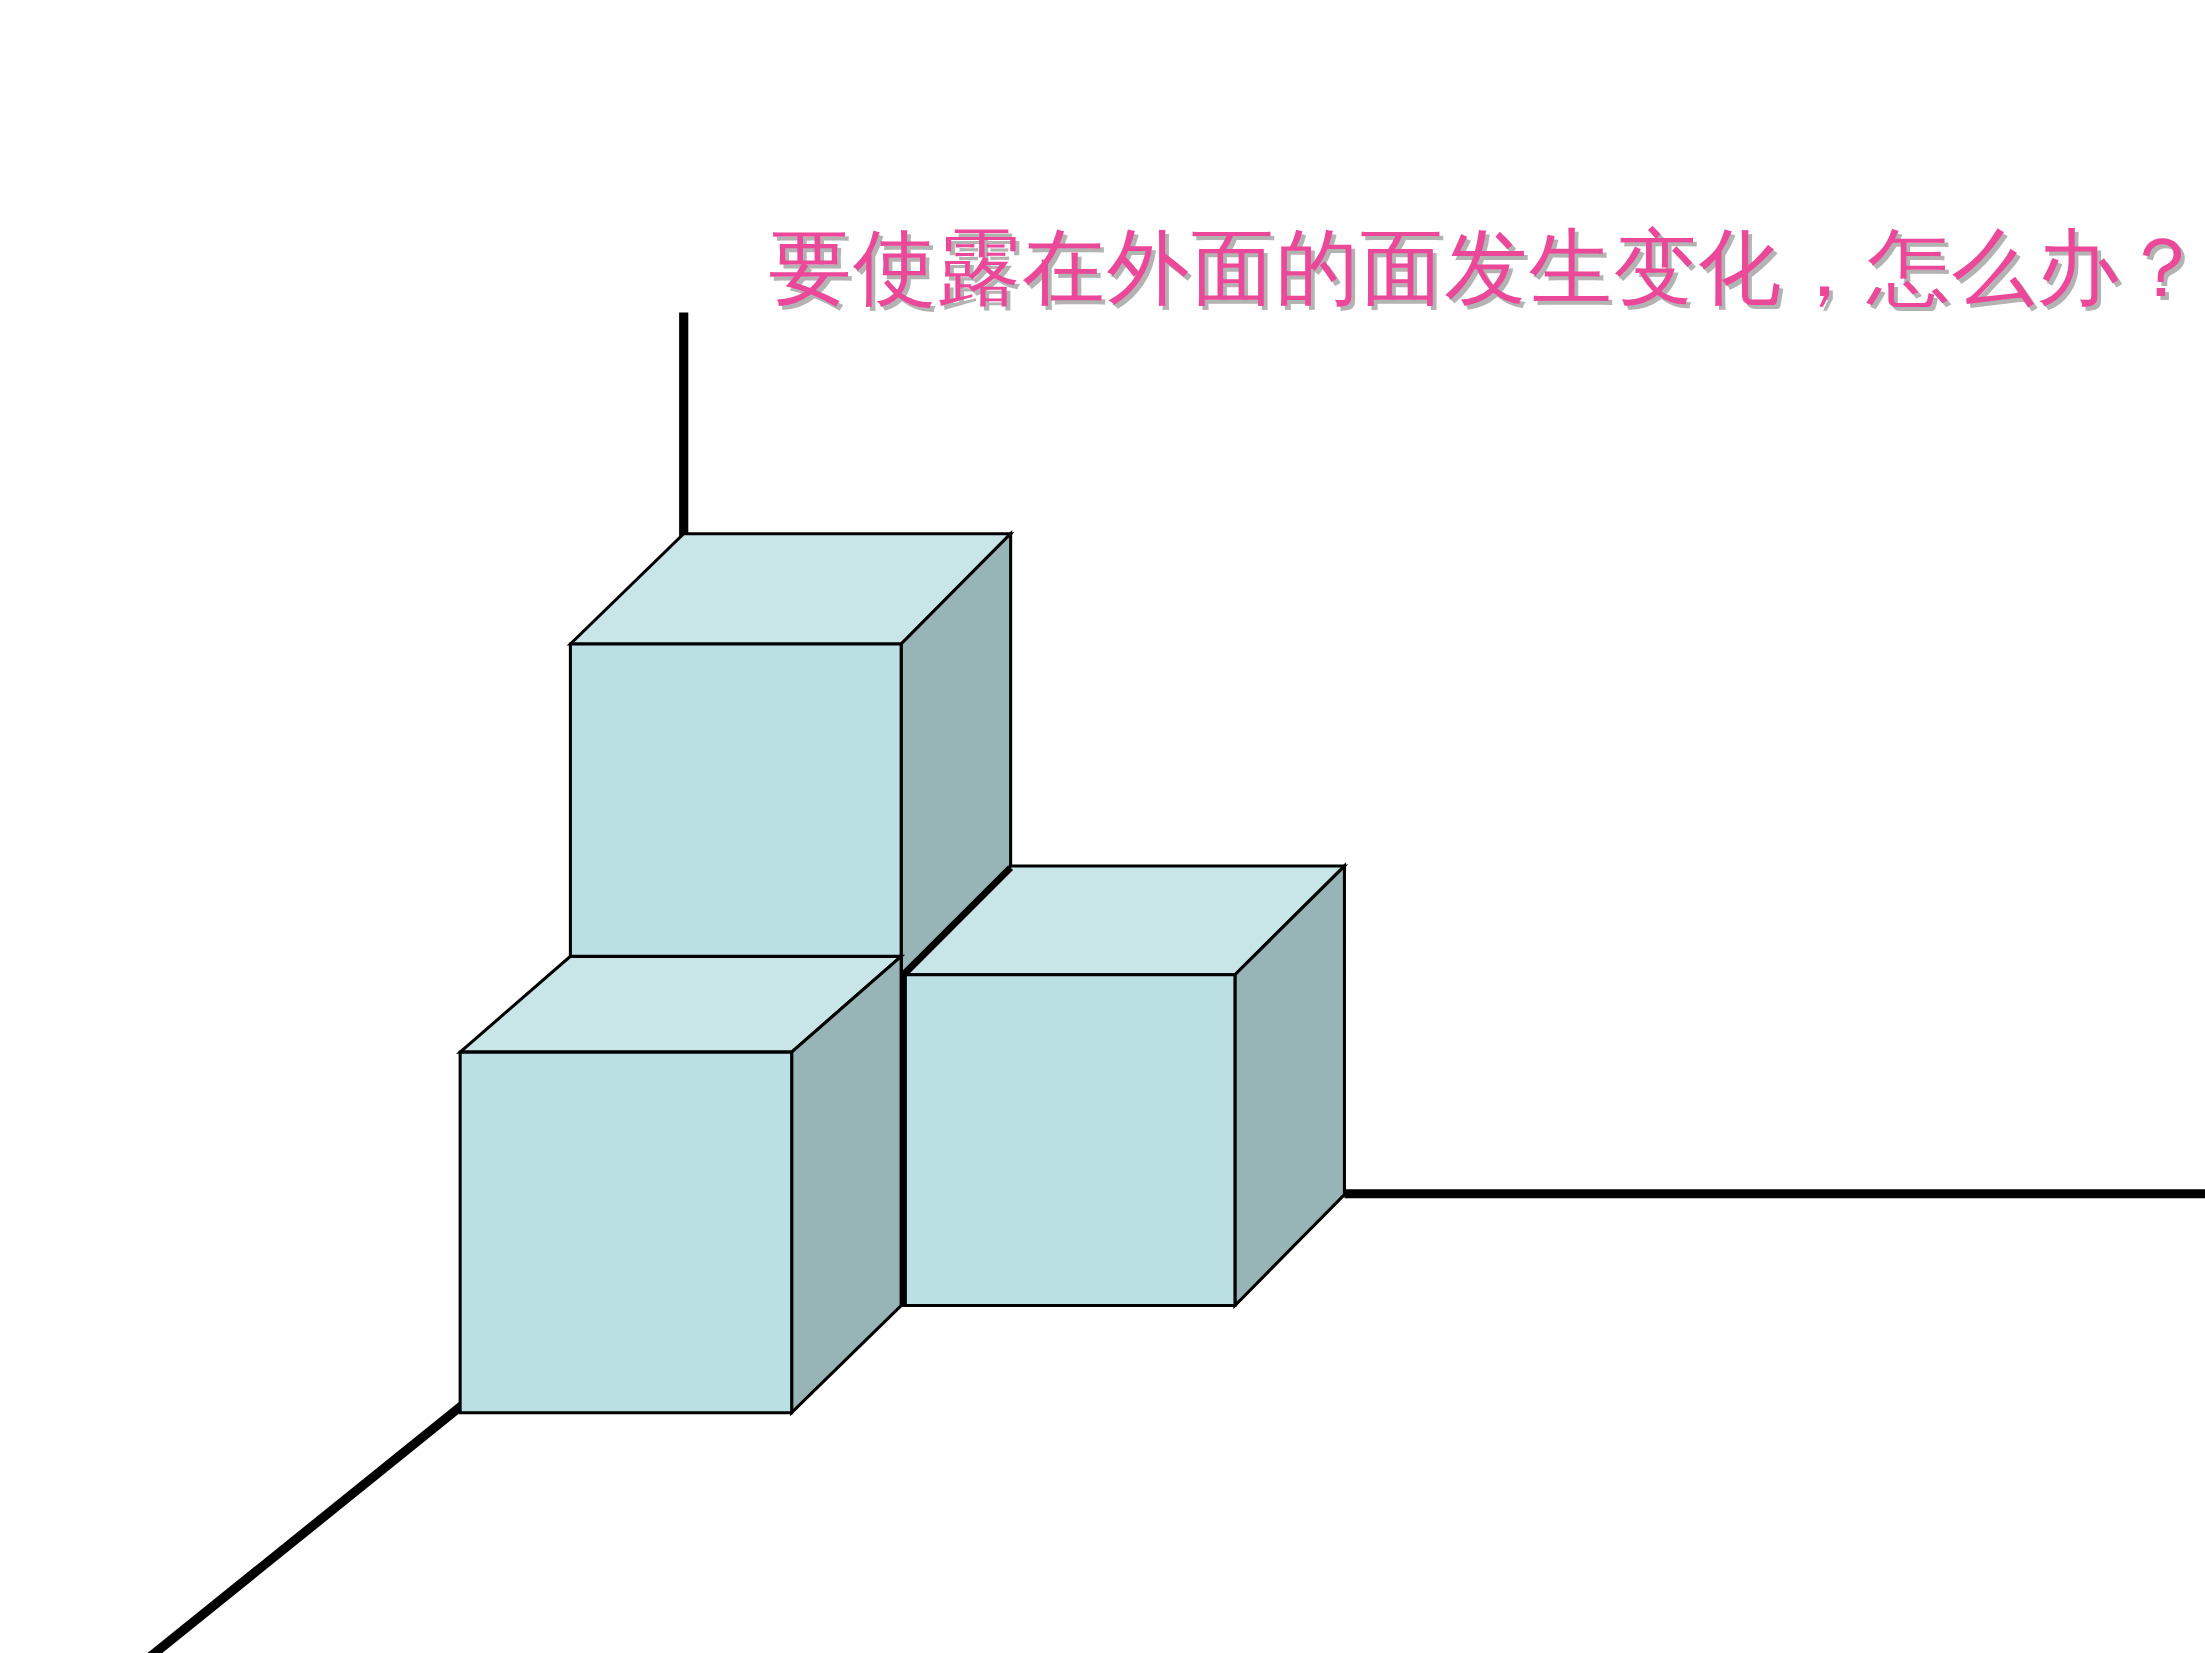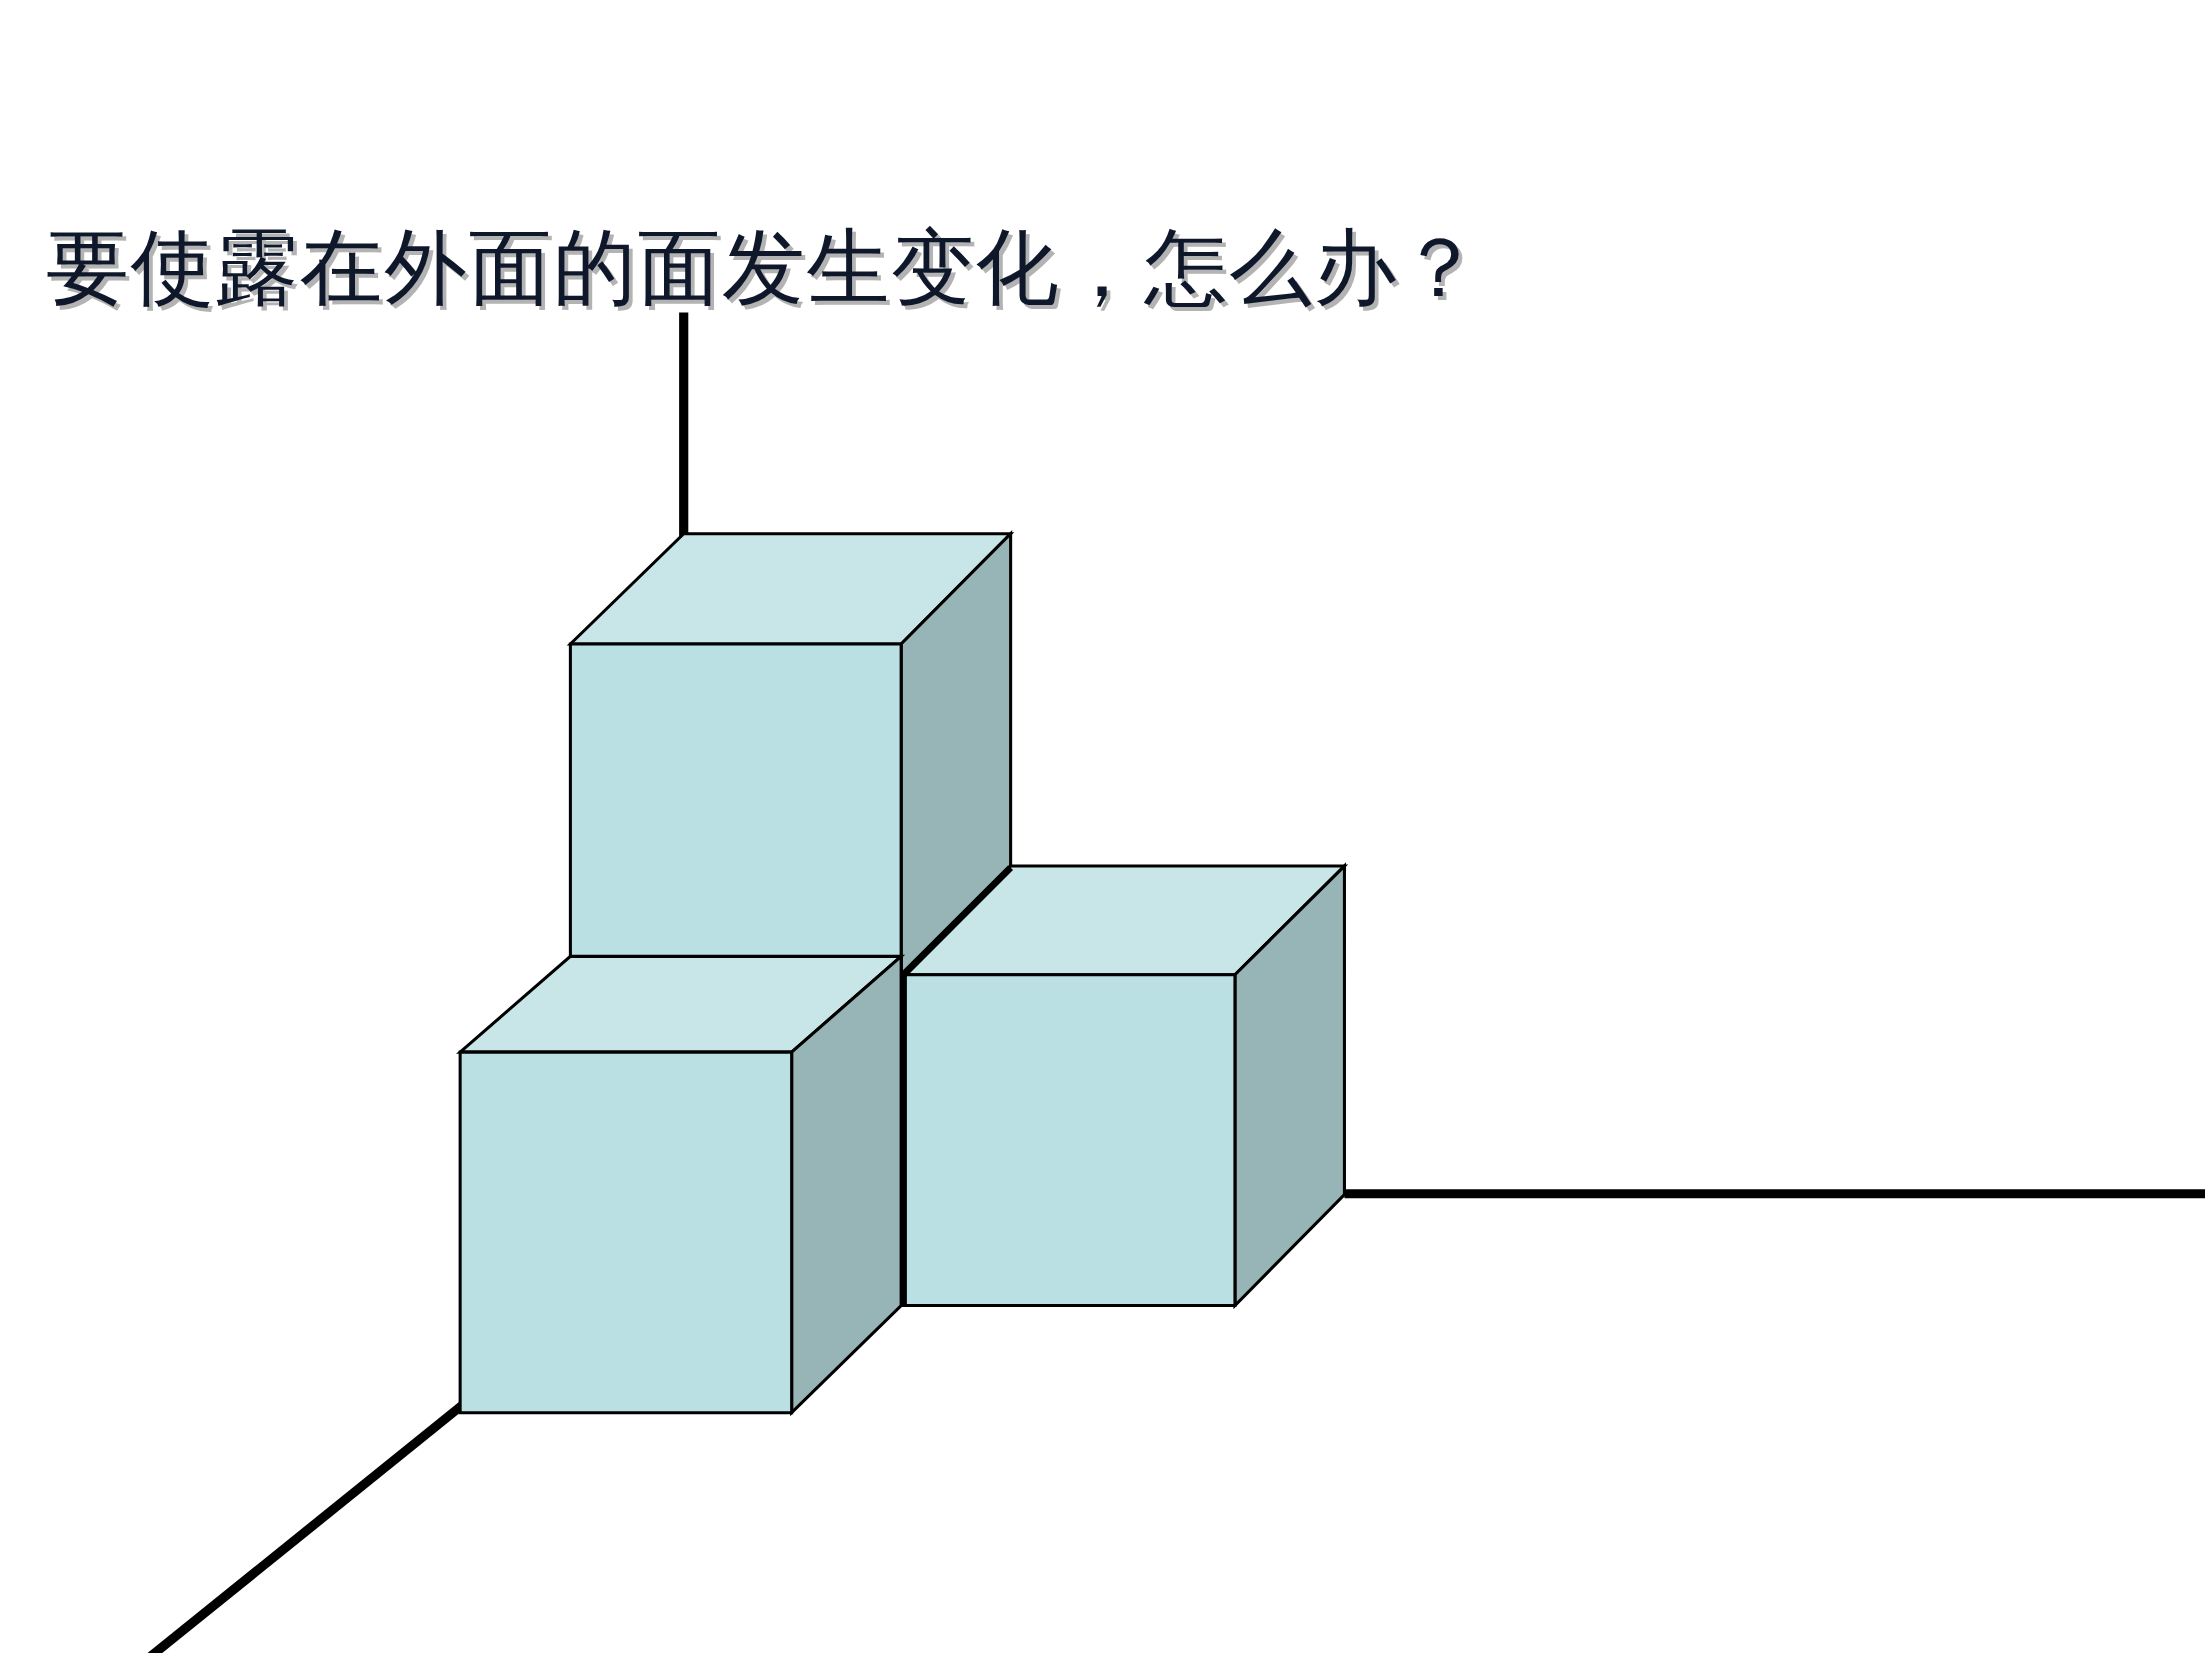--- a/index.html
+++ b/index.html
@@ -1,21 +1,21 @@
 <!DOCTYPE html>
 <html style="font-size:12.3px"><head>
   <meta charset="utf-8">
   <style>
     html, body { margin: 0; padding: 0; background: #ffffff; }
     body { width: 2205px; height: 1654px; position: relative; overflow: hidden; }
     #slide { position: absolute; left: 0; top: 0; width: 2205px; height: 1654px; }
     .title {
-      position: absolute; left: 0; top: 218px; width: 2205px; text-align: left;
+      position: absolute; left: 0; top: 218px; width: 2205px; text-align: right;
       font-family: "DejaVu Serif", "Liberation Serif", serif;
-      font-size: 83px; line-height: 100px; color: #0f172a;
+      font-size: 83px; line-height: 100px; color: #ec4899;
       text-shadow: 3.8px 3.8px 0 #b3b3b3; letter-spacing: 1.5px;
       padding-left: 46px; box-sizing: border-box;
     }
   </style>
 </head>
 <body>
 
 <div id="slide">
   <svg width="2205" height="1654" viewBox="0 0 2880 2160" style="position:absolute;left:0;top:0;">
 

